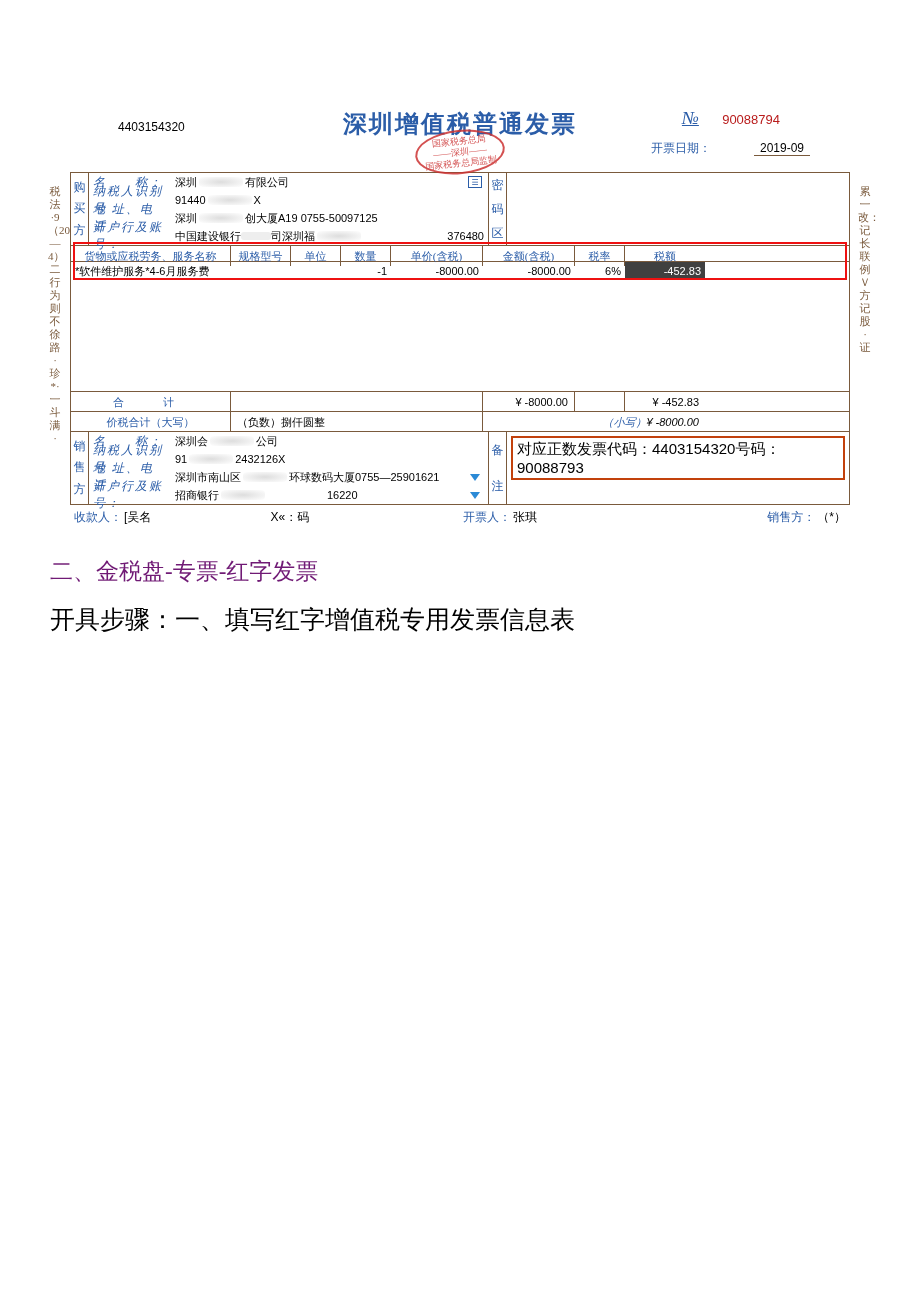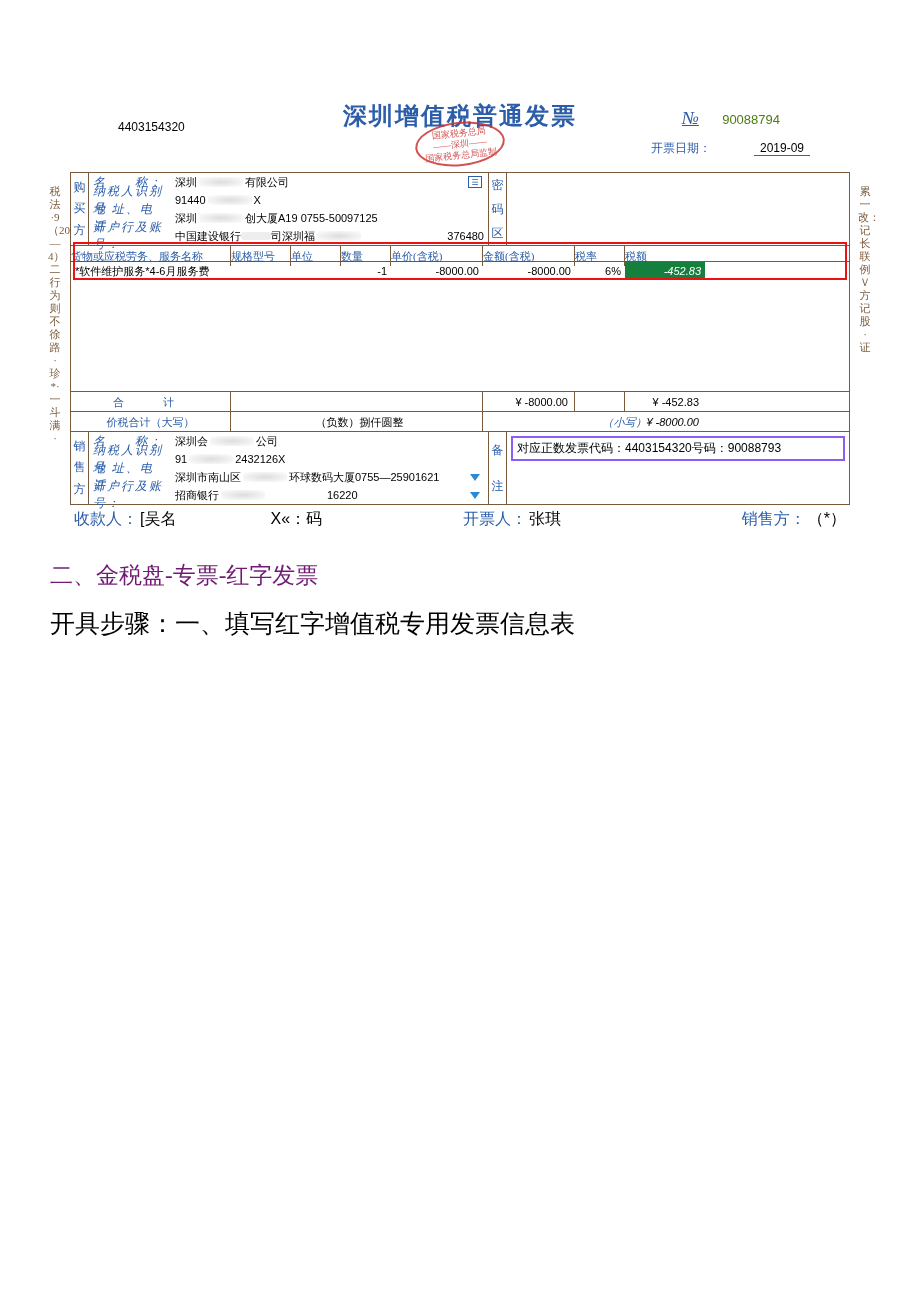--- a/index.html
+++ b/index.html
@@ -37,21 +37,21 @@
     left: 48px;
     top: 20px;
     color: #000;
     font-family: Arial, sans-serif;
     font-size: 12px;
   }
   .title-center {
     position: absolute;
     left: 50%;
     transform: translateX(-50%);
-    top: 0;
+    top: 8px;
     text-align: right;
   }
   .title-text {
     color: #2b5da8;
     font-family: "KaiTi","楷体",serif;
     font-size: 24px;
     letter-spacing: 2px;
     font-weight: 600;
   }
   .stamp {
@@ -77,21 +77,21 @@
     font-size: 13px;
   }
   .no-label {
     color: #2b5da8;
     font-family: "Times New Roman", serif;
     font-style: italic;
     font-size: 18px;
     text-decoration: underline;
     margin-right: 20px;
   }
-  .no-value { color: #4d7c0f; font-family: Arial, sans-serif; text-align: right; }
+  .no-value { color: #b91c1c; font-family: Arial, sans-serif; text-align: right; }
   .date-row {
     position: absolute;
     right: 40px;
     top: 40px;
     font-size: 12px;
     color: #2b5da8;
   }
   .date-val {
     color: #000;
     font-family: Arial, sans-serif;
@@ -186,23 +186,23 @@
 
   
   .items-head, .items-row, .total-row1, .total-row2 {
     display: grid;
     grid-template-columns: 160px 60px 50px 50px 92px 92px 50px 80px;
     font-size: 11px;
   }
   .items-head {
     border-bottom: 1px solid #7a5a3c;
     color: #2b5da8;
+    text-align: center;
     height: 16px;
     line-height: 20px;
-    text-decoration: underline;
   }
   .items-head > div { border-right: 1px solid #7a5a3c; }
   .items-head > div:last-child { border-right: none; }
   .items-body {
     border-bottom: 1px solid #7a5a3c;
     min-height: 130px;
     position: relative;
   }
   .items-row {
     color: #000;
@@ -214,60 +214,59 @@
   .items-row > div { padding: 0 4px; }
   .items-row .name { text-align: left; }
   .red-outline {
     position: absolute;
     left: 2px; right: 2px; top: -20px;
     height: 38px;
     border: 2px solid #e11;
     pointer-events: none;
   }
   .hl-cell {
-    background: #15803d;
+    background: #404040;
     color: #fff !important;
-    font-style: italic;
   }
 
   .total-row1, .total-row2 {
     border-bottom: 1px solid #7a5a3c;
     height: 20px;
     line-height: 20px;
     color: #2b5da8;
     text-align: center;
   }
   .total-row1 > div, .total-row2 > div { border-right: 1px solid #7a5a3c; }
   .total-row1 > div:last-child, .total-row2 > div:last-child { border-right: none; }
   .total-row1 .lab { grid-column: 1 / 2; letter-spacing: 14px; }
   .total-row1 .fill { grid-column: 2 / 6; border-right:1px solid #7a5a3c; }
   .total-row1 .amt { grid-column: 6 / 7; color:#000; font-family: Arial; text-align:right; padding-right:6px; }
   .total-row1 .gap { grid-column: 7 / 8; }
   .total-row1 .tax { grid-column: 8 / 9; color:#000; font-family: Arial; text-align:right; padding-right:6px; }
   .total-row2 .lab { grid-column: 1 / 2; }
-  .total-row2 .cn { grid-column: 2 / 6; text-align:center; padding-left:6px; color:#000; }
+  .total-row2 .cn { grid-column: 2 / 6; text-align:left; padding-left:6px; color:#000; }
   .total-row2 .sm { grid-column: 6 / 9; text-align:right; padding-right:6px;font-style:italic; }
   .total-row2 .sm .val { color:#000; font-family: Arial; }
 
   .remark-pane {
     flex: 1;
     padding: 4px;
     position: relative;
   }
   .remark-box {
-    border: 2px solid #8b5cf6;
+    border: 2px solid #c2410c;
     padding: 2px 4px;
     color: #000;
+    font-size: 15px;
+    font-family: Arial, "SimSun", sans-serif;
+  }
+
+  .footer-row {
+    display: flex;
     font-size: 12px;
-    font-family: Arial, "SimSun", sans-serif;
-  }
-
-  .footer-row {
-    display: flex;
-    font-size: 16px;
     color: #2b5da8;
     padding: 4px 4px 0;
     gap: 6px;
   }
   .footer-row .pair { display:flex; align-items:center; }
   .footer-row .val { color:#000; font-family: Arial,"SimSun",sans-serif; margin-left:2px; }
 
   
   .doc-text {
     width: 820px;

